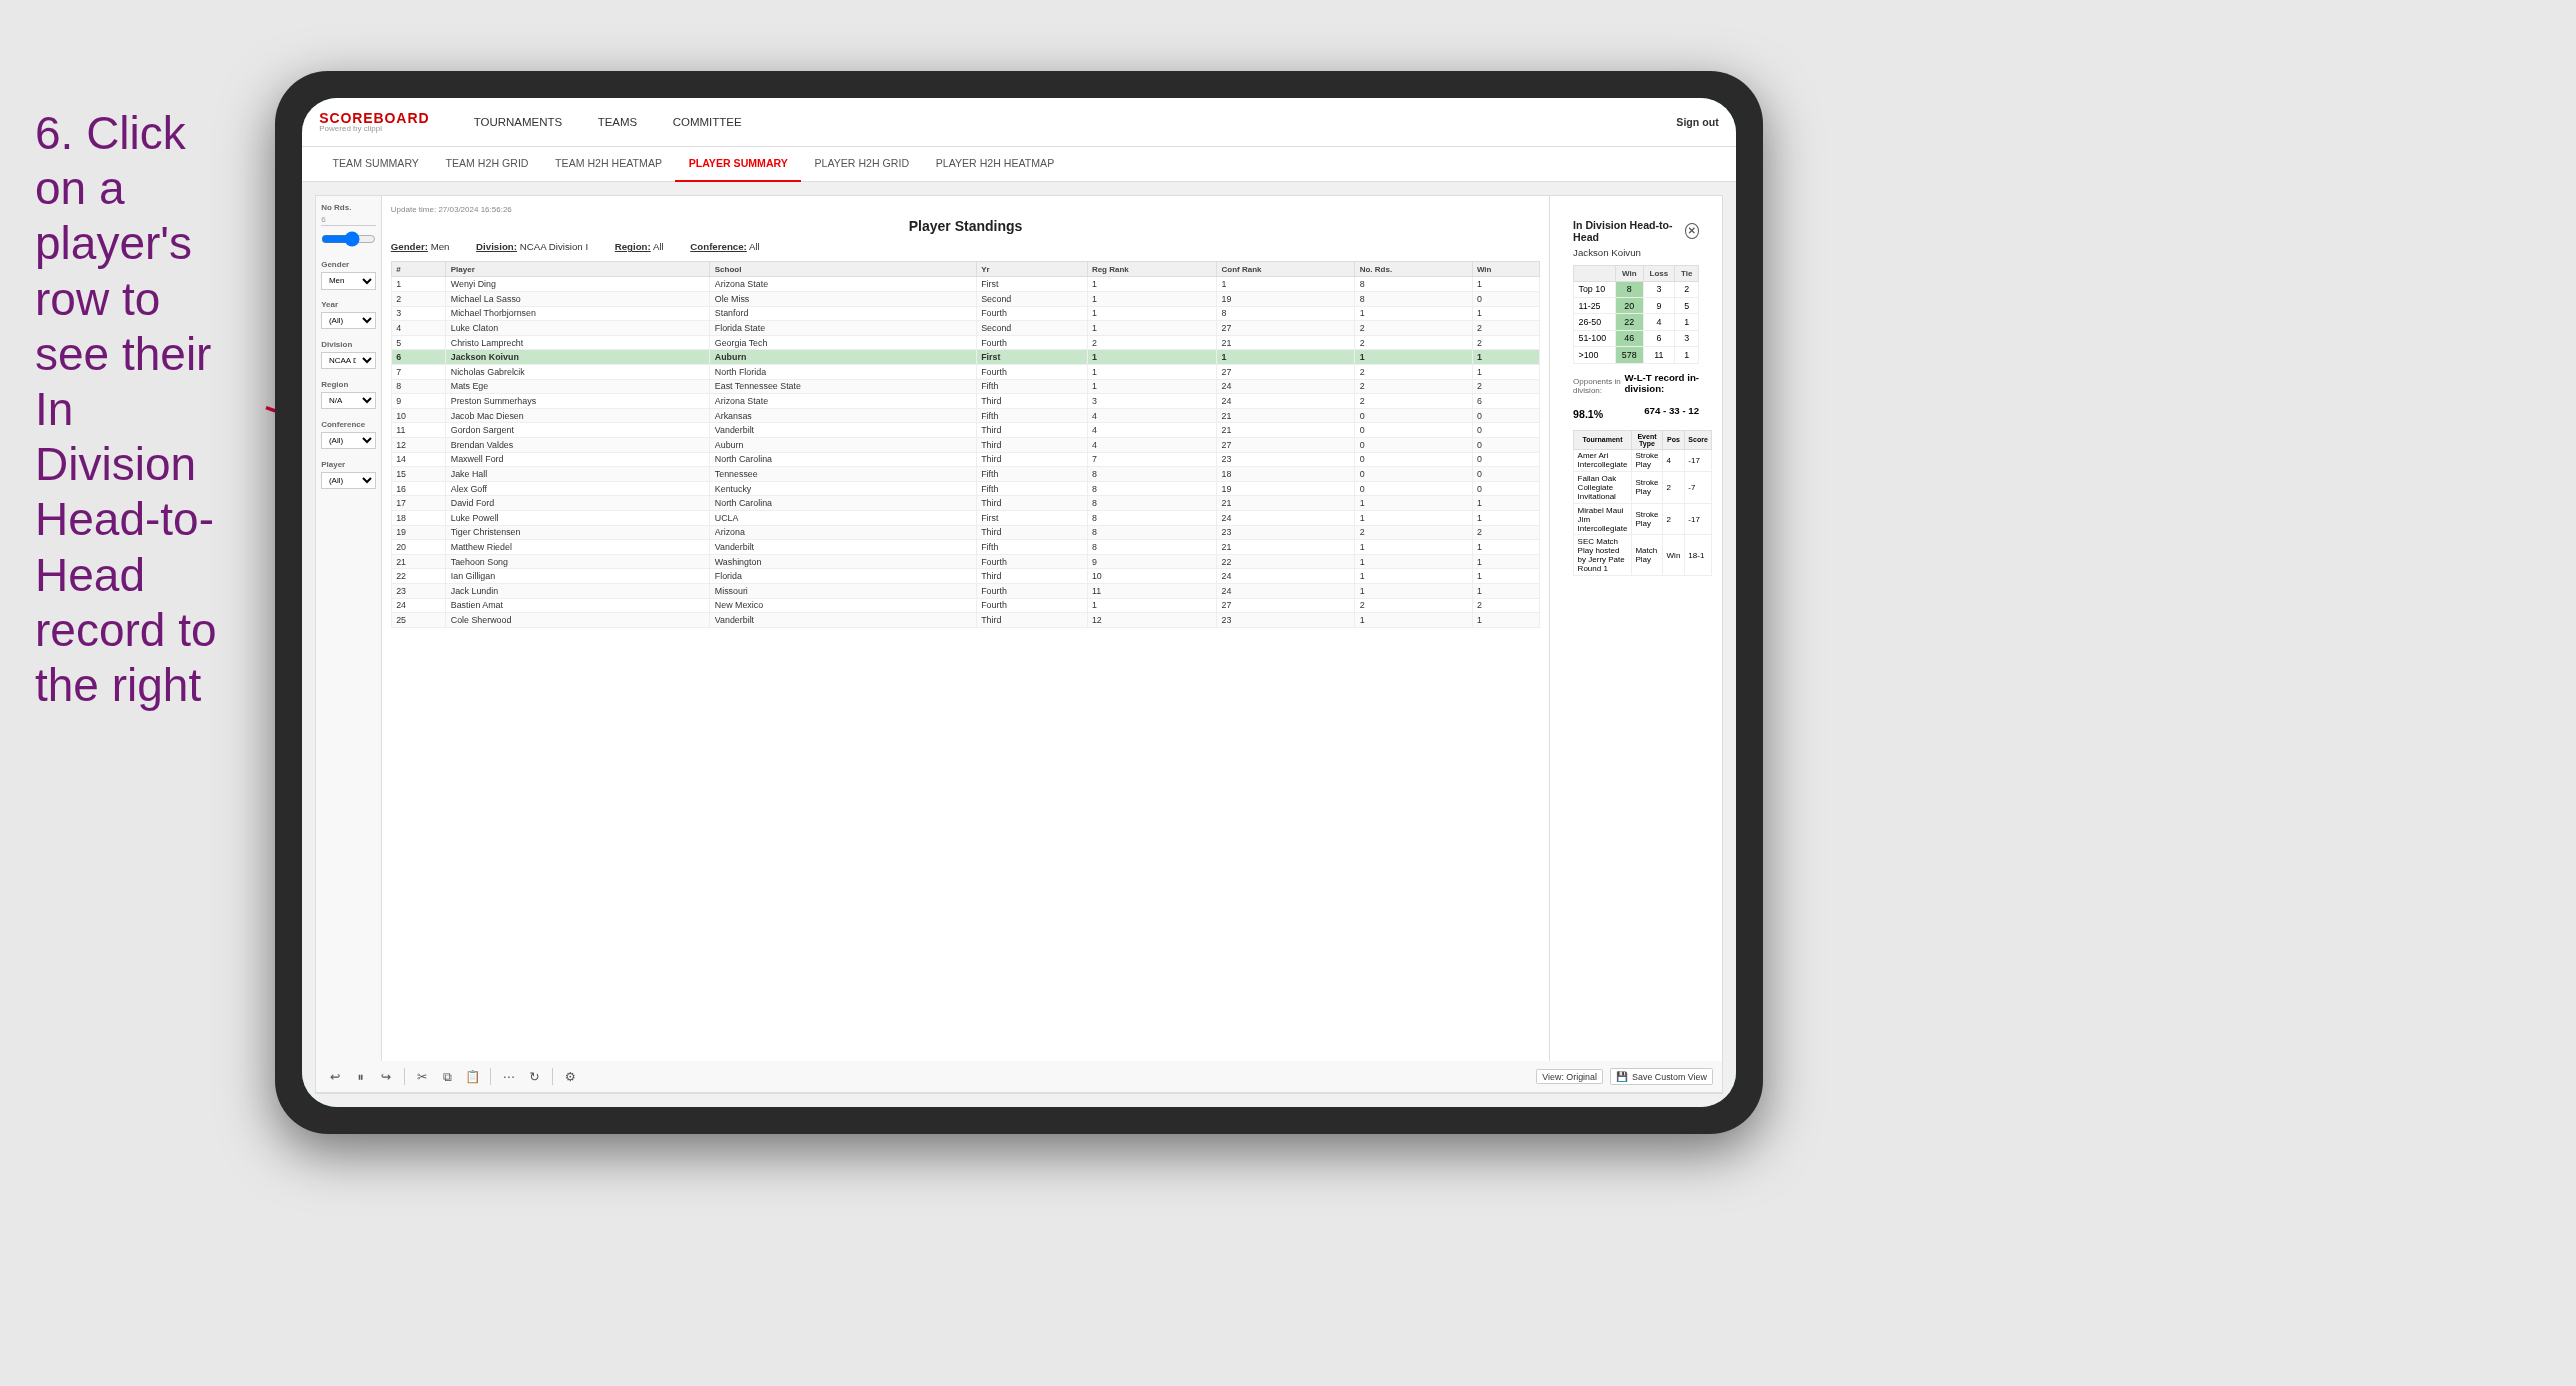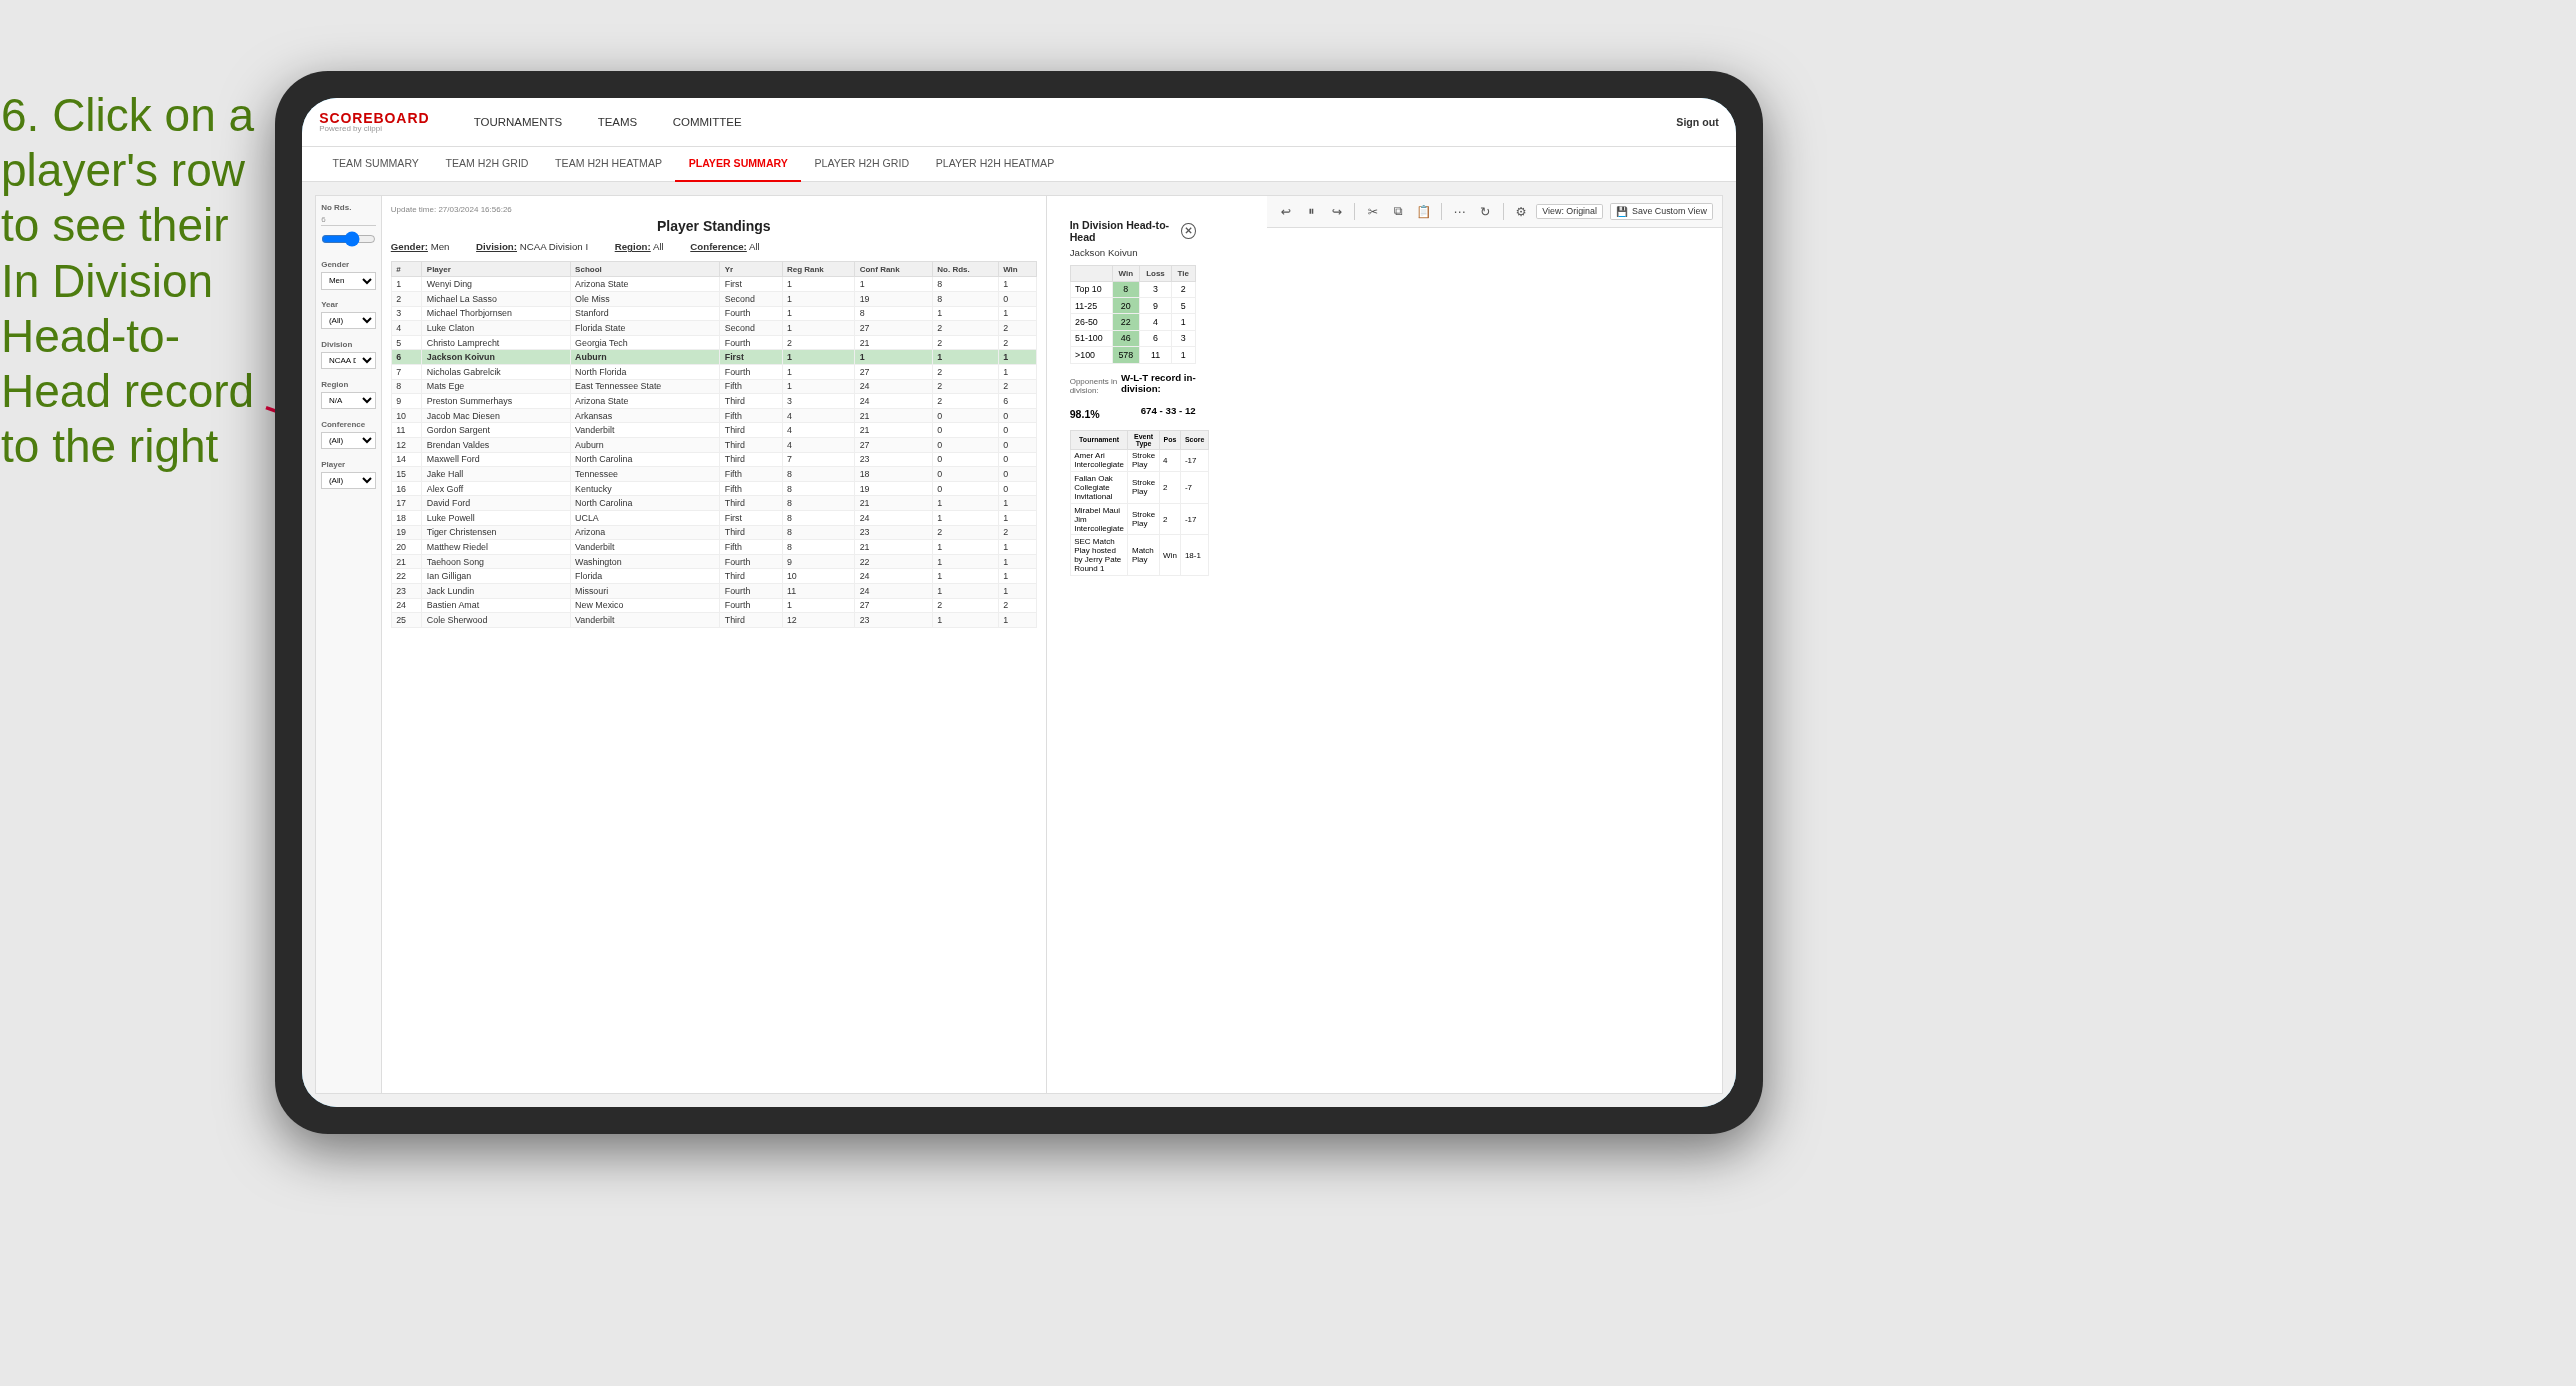--- a/index.html
+++ b/index.html
@@ -9,27 +9,27 @@
       width: 2576px;
       height: 1386px;
       position: relative;
       overflow: hidden;
     }
 
     
     .instruction-text {
       position: absolute;
       left: 0;
-      top: 88px;
+      top: 106px;
       width: 257px;
       font-size: 46px;
       font-weight: 400;
       line-height: 1.2;
-      color: #4d7c0f;
-      padding: 0 1px;
+      color: #701a75;
+      padding: 0 35px;
     }
 
     
     .arrow-container {
       position: absolute;
       left: 257px;
       top: 381px;
       width: 372px;
       height: 177px;
       pointer-events: none;
@@ -150,23 +150,22 @@
       display: flex;
       flex-direction: column;
     }
 
     
     .dashboard {
       background: #fff;
       border: 0.9px solid #ddd;
       flex: 1;
       display: flex;
-      flex-direction: row;
+      flex-direction: column;
       overflow: hidden;
-      gap: 48px;
     }
 
     .dashboard-toolbar {
       background: #f8f8f8;
       border-bottom: 0.9px solid #ddd;
       padding: 3.5px 8.9px;
       display: flex;
       align-items: center;
       gap: 4.4px;
       height: 32px;

